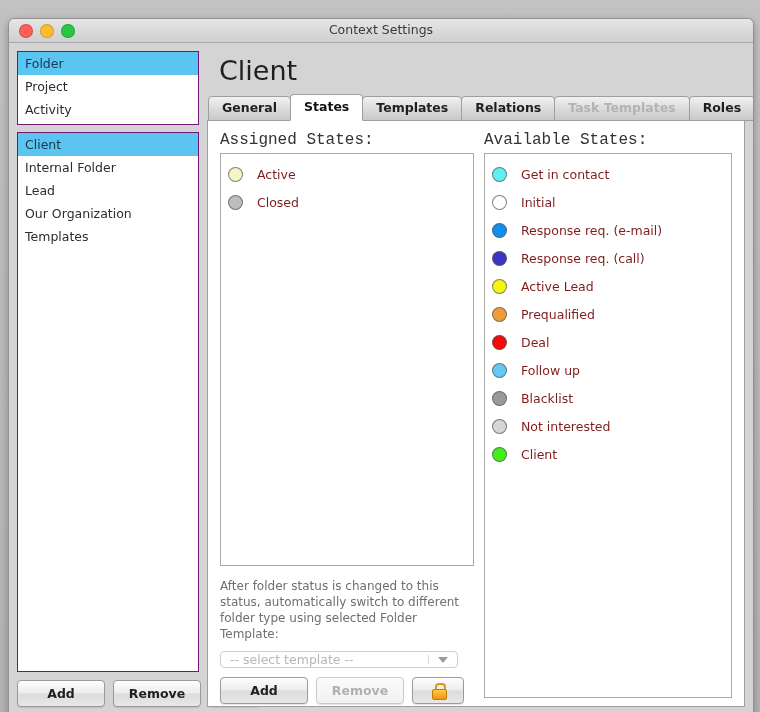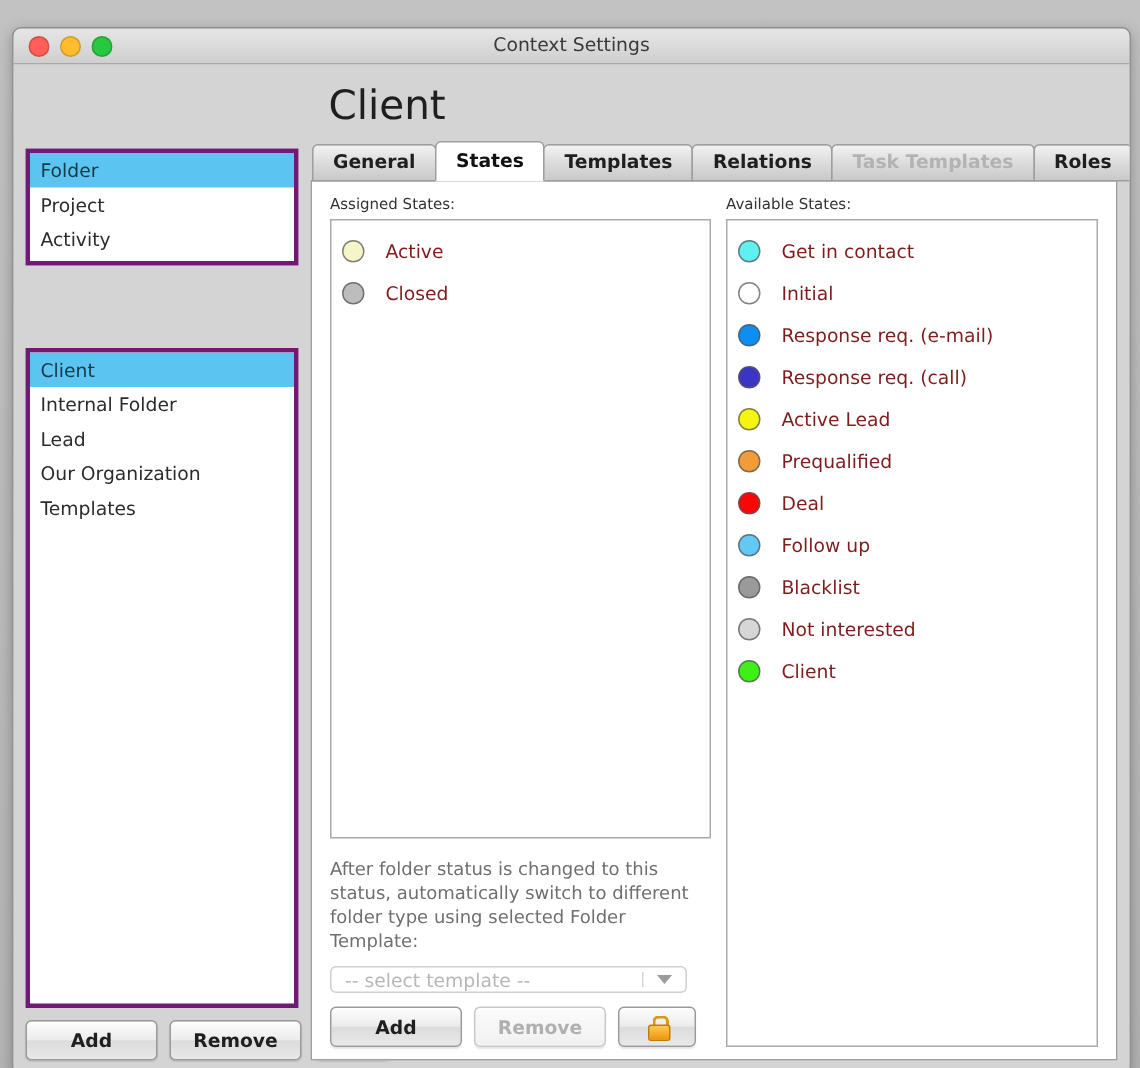--- a/index.html
+++ b/index.html
@@ -72,23 +72,22 @@
   .sidebar {
     width: 182px;
     flex: 0 0 182px;
     display: flex;
     flex-direction: column;
     gap: 7px;
     min-height: 0;
   }
   .listbox {
     background: #ffffff;
-    border: 3px solid #701a75;
+    border: 1px solid #701a75;
     overflow: hidden;
-    margin-top: 48px;
   }
   .listbox.top { flex: 0 0 72px; }
   .listbox.bottom { flex: 1 1 auto; min-height: 0; }
   .list-row {
     height: 23px;
     line-height: 23px;
     padding-left: 7px;
     font-size: 12.5px;
     color: #2c2c2c;
     white-space: nowrap;
@@ -246,23 +245,24 @@
     min-height: 0;
   }
   .col {
     display: flex;
     flex-direction: column;
     min-height: 0;
   }
   .col.left { flex: 0 0 254px; }
   .col.right { flex: 1 1 auto; }
   .col-label {
-    font-size: 10px;
+    font-size: 16px;
     color: #333;
     padding-bottom: 4px;
+    font-family: Liberation Mono, monospace;
   }
   .states-box {
     background: #ffffff;
     border: 1px solid #aaaaaa;
     overflow: hidden;
     padding: 6px 0 0 0;
   }
   .states-box.assigned { flex: 0 0 405px; }
   .states-box.available { flex: 1 1 auto; min-height: 0; }
   .state-row {

